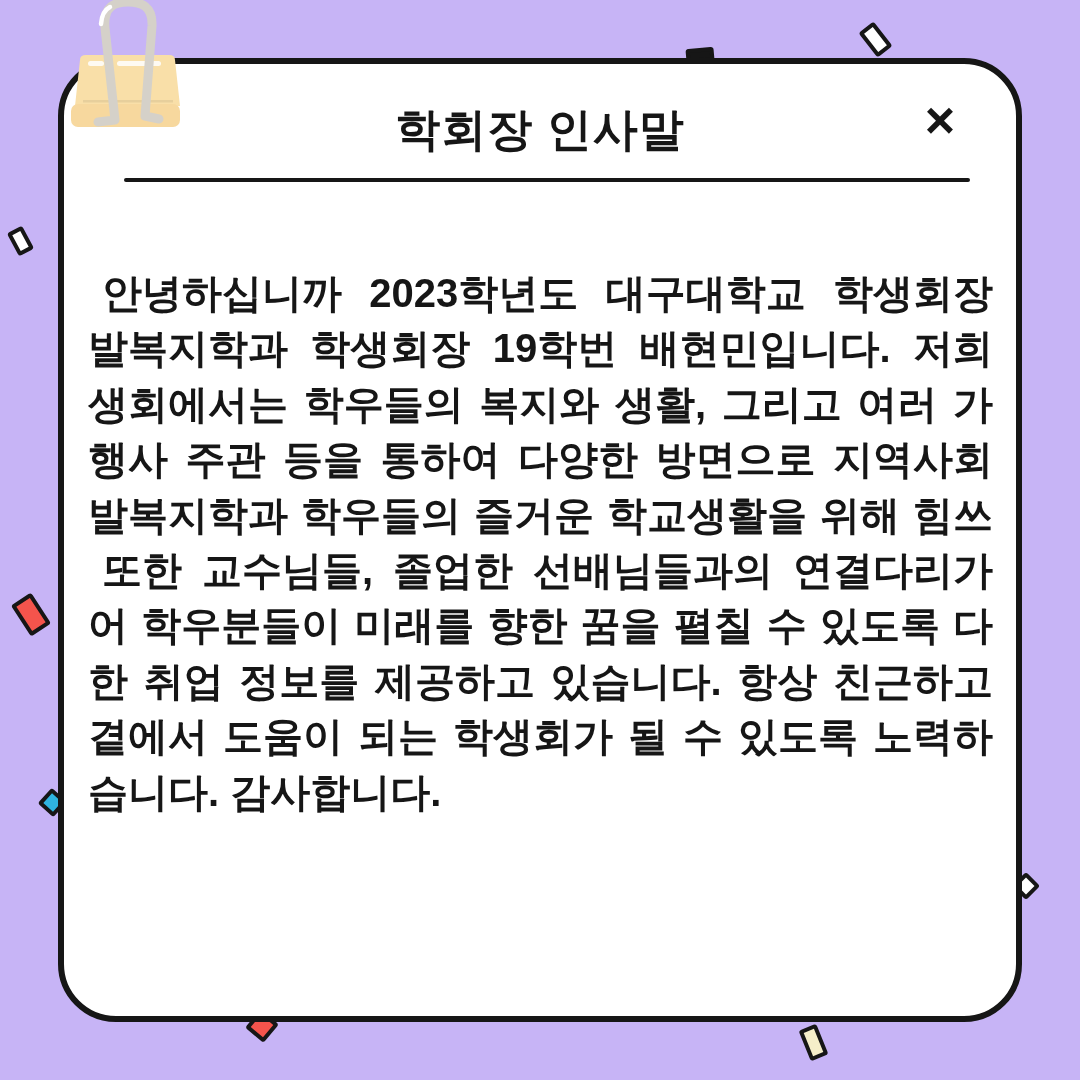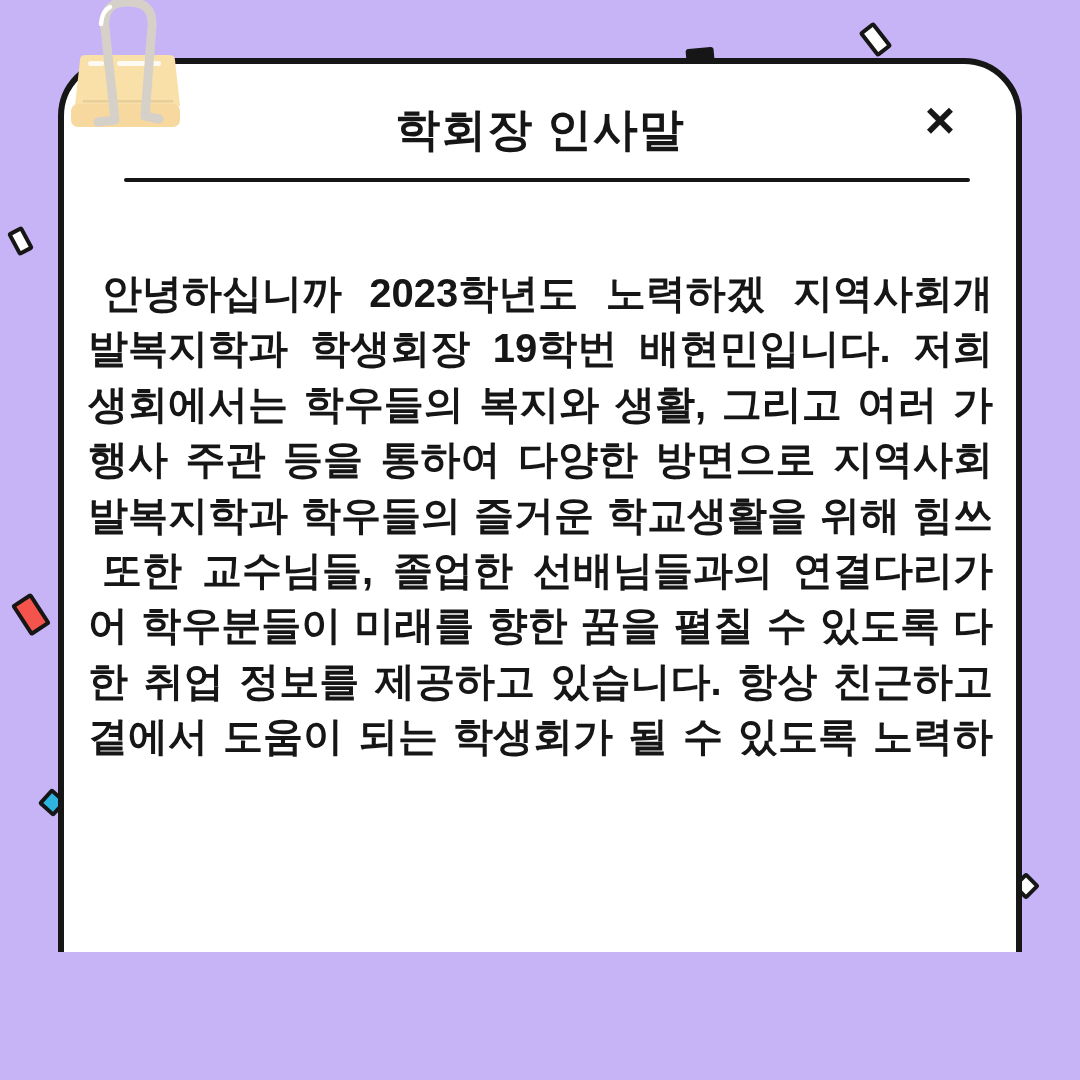--- a/index.html
+++ b/index.html
@@ -3,21 +3,21 @@
 <meta charset="utf-8">
 <style>
   :root{
     --bg:#c7b4f6; --card:#ffffff; --ink:#161616;
     --red:#f4544c; --cyan:#2fb4e0; --cream:#f5eec9;
     --clip_body:#f9dfa8; --clip_base:#f7d89e; --clip_wire:#d5d1c9;
   }
   *{margin:0;padding:0;box-sizing:border-box;}
   html,body{width:1080px;height:1080px;overflow:hidden;}
   body{font-family:"Liberation Sans","DejaVu Sans",sans-serif;background:var(--bg,#c7b4f6);}
-  .canvas{position:relative;width:1080px;height:952px;background:var(--bg,#c7b4f6);overflow:hidden;}
+  .canvas{position:relative;width:1080px;height:1080px;background:var(--bg,#c7b4f6);overflow:hidden;}
 
   .layer{position:absolute;inset:0;pointer-events:none;}
   #layer-back{z-index:0;}
   #layer-front{z-index:5;}
 
   .confetti{position:absolute;border:4.5px solid var(--ink,#161616);border-radius:3px;}
 
   .card{
     position:absolute;left:58px;top:58px;width:964px;height:964px;
     background:var(--card,#fff);border:6px solid var(--ink,#161616);
@@ -69,29 +69,30 @@
 
   <div class="title">학회장 인사말</div>
 
   <button class="close-btn">
     <span>×</span>
   </button>
 
   <div class="divider"></div>
 
   <div class="bodytext">
-      <div class="line indent">안녕하십니까 2023학년도 노력하겠 지역사회개</div>
+      <div class="line indent">안녕하십니까 2023학년도 대구대학교 학생회장</div>
       <div class="line">발복지학과 학생회장 19학번 배현민입니다. 저희 학</div>
       <div class="line">생회에서는 학우들의 복지와 생활, 그리고 여러 가지</div>
       <div class="line">행사 주관 등을 통하여 다양한 방면으로 지역사회개</div>
       <div class="line">발복지학과 학우들의 즐거운 학교생활을 위해 힘쓰고</div>
       <div class="line indent">또한 교수님들, 졸업한 선배님들과의 연결다리가 되</div>
       <div class="line">어 학우분들이 미래를 향한 꿈을 펼칠 수 있도록 다양</div>
       <div class="line">한 취업 정보를 제공하고 있습니다. 항상 친근하고 늘</div>
       <div class="line">곁에서 도움이 되는 학생회가 될 수 있도록 노력하겠</div>
+      <div class="line para-end">습니다. 감사합니다.</div>
     </div>
 
   <svg class="clip" viewBox="0 0 150 140" aria-hidden="true">
 
     <path d="M 25 62 Q 25 57 31 57 L 114 57 Q 120 57 120 62 L 125 108 L 20 108 Z" style="fill:var(--clip_body,#f9dfa8);"></path>
 
     <rect x="16" y="106" width="109" height="23" rx="7" style="fill:var(--clip_base,#f7d89e);"></rect>
 
     <rect x="28" y="102" width="90" height="2.5" style="fill:rgba(0,0,0,0.07);"></rect>
 

